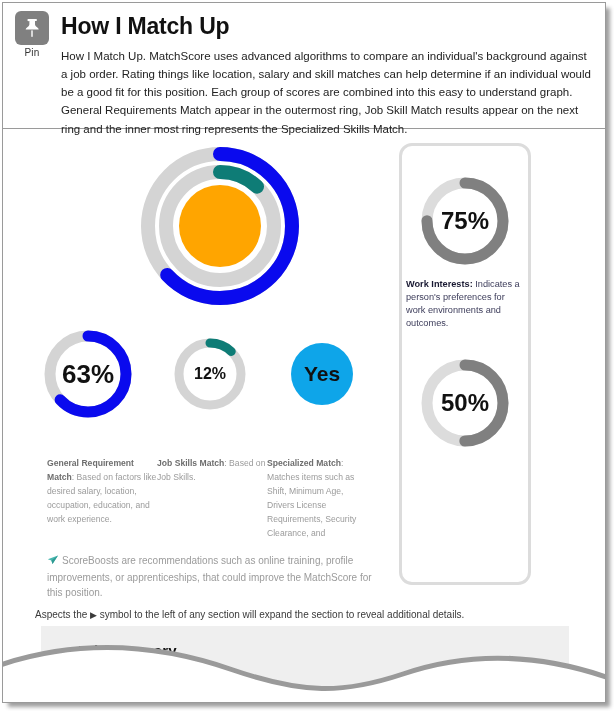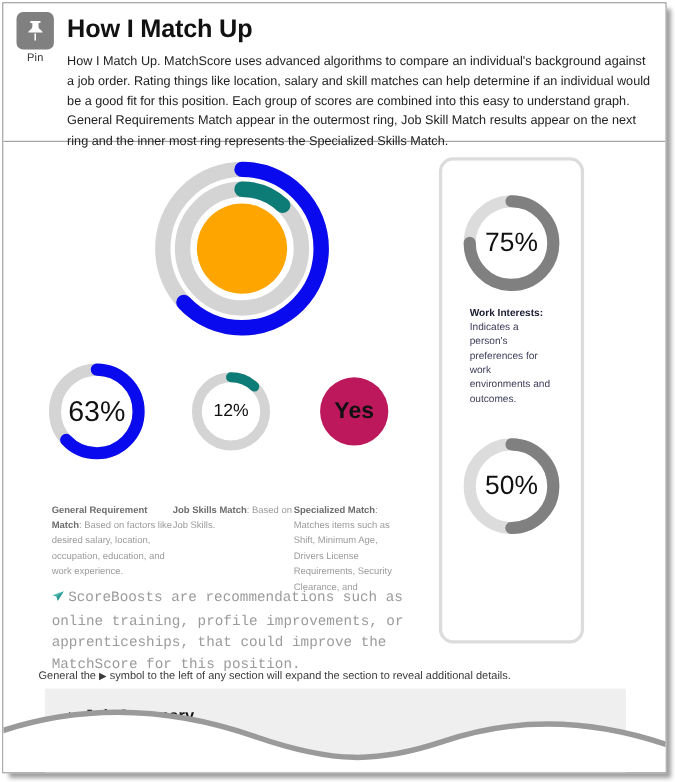--- a/index.html
+++ b/index.html
@@ -69,69 +69,69 @@
     box-sizing:border-box;
   }
 
   
   .donut{position:relative;}
   .donut svg{display:block;}
   .donut .val{
     position:absolute;left:0;right:0;top:50%;
     transform:translateY(-50%);
     text-align:center;
-    font-weight:normal;color:#111;
+    font-weight:bold;color:#111;
   }
 
   
   #big-chart{position:absolute;left:132px;top:12px;}
 
   
   .small-row{position:absolute;top:198px;left:0;width:392px;height:104px;}
   #donut-63{position:absolute;left:38px;top:0;}
   #donut-63 .val{font-size:26px;}
   #donut-12{position:absolute;left:168px;top:8px;}
   #donut-12 .val{font-size:16px;}
   #yes-badge{
     position:absolute;left:288px;top:16px;
     width:62px;height:62px;border-radius:50%;
-    background:#be185d;
+    background:#0ea5e9;
     display:flex;align-items:center;justify-content:center;
     font-size:21px;font-weight:bold;color:#111;
   }
 
   
   #caption-row{
     position:absolute;top:328px;left:44px;width:340px;
     display:flex;
   }
   #caption-row .cap{
     font-size:8.6px;color:#9b9b9b;line-height:1.62;
   }
   #caption-row .cap b{color:#6e6e6e;}
   .cap-1{width:110px;}
   .cap-2{width:110px;}
   .cap-3{width:104px;}
 
   
   #boost{
-    position:absolute;top:404px;left:44px;width:340px;
-    font-size:13px;color:#9b9b9b;line-height:1.5;font-family:Liberation Mono, monospace;
+    position:absolute;top:424px;left:44px;width:340px;
+    font-size:10px;color:#9b9b9b;line-height:1.5;
   }
   #boost-icon{
     display:inline-block;vertical-align:-2px;margin-right:3px;
   }
 
   
   .rc-cell{position:relative;}
   .rc-donut{margin:0 auto;}
   .rc-donut .val{font-size:24px;}
   .rc-text{
     font-size:9.2px;color:#3c3c5a;line-height:1.42;
-    padding:0 25px;margin-top:8px;
+    padding:0 4px;margin-top:8px;
   }
   .rc-text b{color:#1a1a33;}
   #rc-cell-1{padding-top:26px;}
   #rc-cell-2{padding-top:24px;}
 
   
   #hint{
     position:absolute;left:0;top:480px;width:100%;
     font-size:10px;color:#3a3a3a;
     padding:0 0 0 32px;box-sizing:border-box;
@@ -265,21 +265,21 @@
           <svg width="98" height="98" viewBox="0 0 98 98" aria-hidden="true">
             <circle cx="49" cy="49" r="38" fill="none" stroke="#dcdcdc" stroke-width="11"></circle>
             <circle cx="49" cy="49" r="38" fill="none" stroke="#808080" stroke-width="11" stroke-linecap="round" transform="rotate(-90 49 49)" stroke-dasharray="119.38052083641213 238.76104167282426"></circle>
           </svg>
           <div class="val">50%</div>
         </div>
       </div>
     </div>
 
     <div id="hint">
-      <span>General the </span><span class="tri">▶</span><span> symbol to the left of any section will expand the section to reveal additional details.</span>
+      <span>Aspects the </span><span class="tri">▶</span><span> symbol to the left of any section will expand the section to reveal additional details.</span>
     </div>
 
     <div id="section-band">
       <div id="job-summary">
         <span class="tri">▶</span><span>Job Summary</span>
       </div>
       <div id="job-number">
         <b>Number:</b>
         <span>10574991</span>
       </div>

